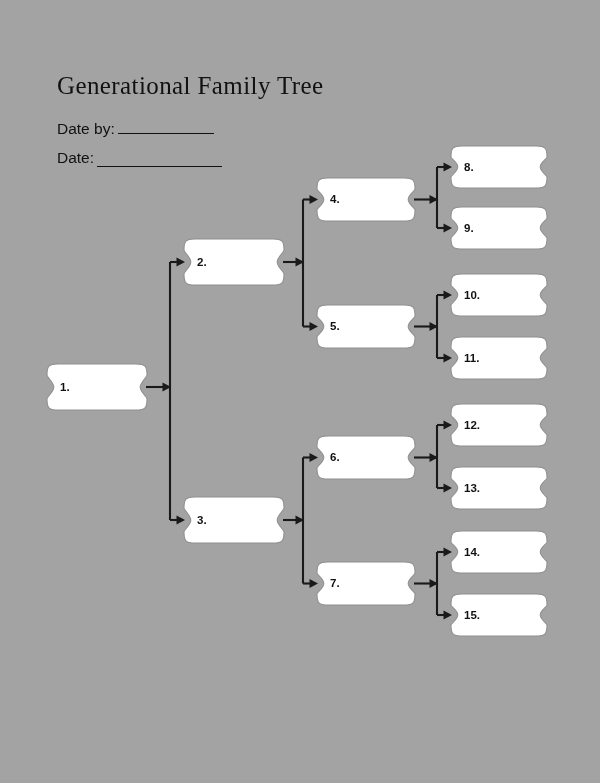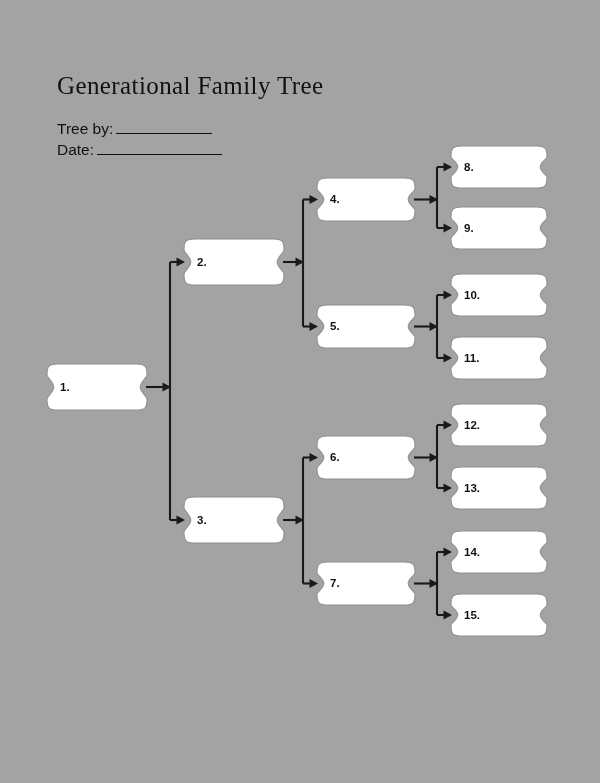--- a/index.html
+++ b/index.html
@@ -29,21 +29,21 @@
     position: absolute;
     left: 57px;
     font-family: "Liberation Sans", sans-serif;
     font-size: 15.5px;
     color: #111111;
     white-space: nowrap;
     display: flex;
     align-items: baseline;
   }
   #meta-madeby { top: 120px; }
-  #meta-date   { top: 141px; }
+  #meta-date   { top: 149px; align-items: flex-end; }
   .meta-label { display: inline-block; }
   .meta-blank {
     display: inline-block;
     border-bottom: 1.6px solid #111111;
     height: 13px;
     margin-left: 3px;
   }
   #meta-madeby .meta-blank { width: 96px; }
   #meta-date .meta-blank   { width: 125px; }
 
@@ -76,21 +76,21 @@
   .conn-arrow { fill: #1a1a1a; }
 </style>
 </head>
 <body>
 
 <div id="page">
 
   <div id="page-title">Generational Family Tree</div>
 
   <div class="meta-row" id="meta-madeby">
-    <span class="meta-label">Tree by:</span>
+    <span class="meta-label">Date by:</span>
     <span class="meta-blank"></span>
   </div>
 
   <div class="meta-row" id="meta-date">
     <span class="meta-label">Date:</span>
     <span class="meta-blank"></span>
   </div>
 
   <svg id="tree-svg" viewBox="0 0 600 783">
     <g id="connectors-layer">

